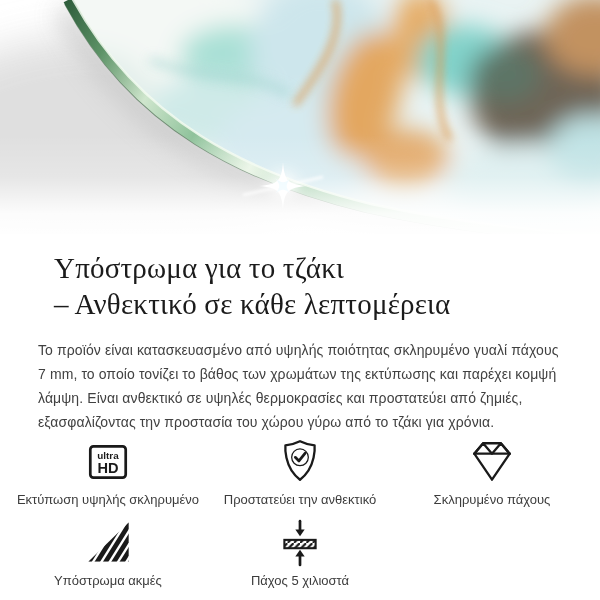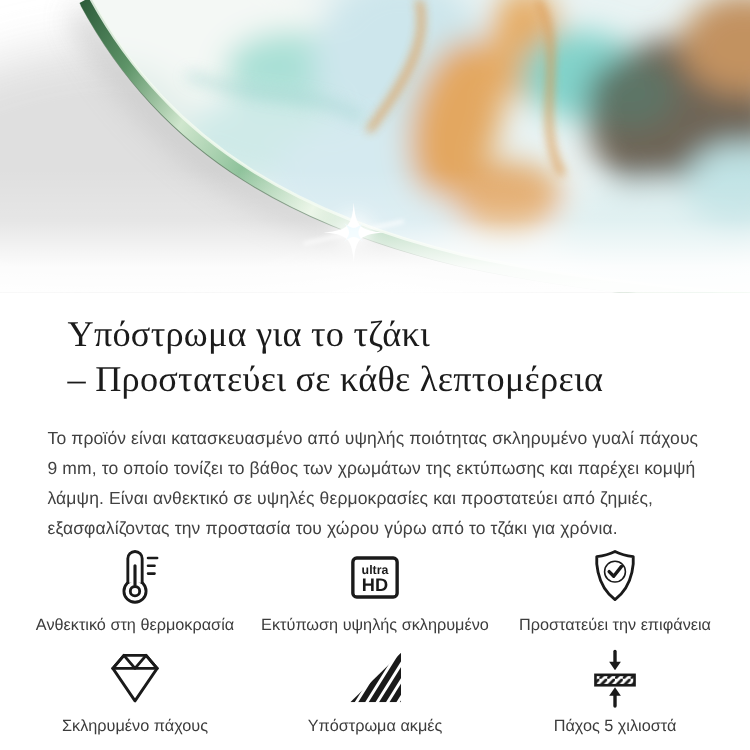--- a/index.html
+++ b/index.html
@@ -114,60 +114,48 @@
       <path d="M0,-11 C0.8,-2.5 2.5,-0.8 11,0 C2.5,0.8 0.8,2.5 0,11 C-0.8,2.5 -2.5,0.8 -11,0 C-2.5,-0.8 -0.8,-2.5 0,-11" transform="rotate(45)" fill="#eafaff" opacity="0.95"></path>
     </g>
 
     <rect x="0" y="0" width="600" height="240" fill="url(#fadeGrad)"></rect>
   </svg>
 </div>
 
 <div class="content">
   <h1>
     <span>Υπόστρωμα για το τζάκι</span>
-    <span>– Προστατεύει σε κάθε λεπτομέρεια</span>
+    <span>– Ανθεκτικό σε κάθε λεπτομέρεια</span>
   </h1>
-  <p class="desc">Το προϊόν είναι κατασκευασμένο από υψηλής ποιότητας σκληρυμένο γυαλί πάχους 9 mm, το οποίο τονίζει το βάθος των χρωμάτων της εκτύπωσης και παρέχει κομψή λάμψη. Είναι ανθεκτικό σε υψηλές θερμοκρασίες και προστατεύει από ζημιές, εξασφαλίζοντας την προστασία του χώρου γύρω από το τζάκι για χρόνια.</p>
+  <p class="desc">Το προϊόν είναι κατασκευασμένο από υψηλής ποιότητας σκληρυμένο γυαλί πάχους 7 mm, το οποίο τονίζει το βάθος των χρωμάτων της εκτύπωσης και παρέχει κομψή λάμψη. Είναι ανθεκτικό σε υψηλές θερμοκρασίες και προστατεύει από ζημιές, εξασφαλίζοντας την προστασία του χώρου γύρω από το τζάκι για χρόνια.</p>
 </div>
 
 <div class="features">
 
-  <div class="feature">
-    <div class="icon-box">
-      <svg width="50" height="50" viewBox="0 0 48 48" fill="none" stroke="#1a1a1a" stroke-width="2.2" stroke-linecap="round" stroke-linejoin="round">
-        <circle cx="24" cy="34.5" r="8.5" fill="#ffffff"></circle>
-        <path d="M18.5,28 L18.5,9.5 A5.5,5.5 0 0 1 29.5,9.5 L29.5,28" fill="#ffffff"></path>
-        <circle cx="24" cy="34.5" r="3.6"></circle>
-        <path d="M24,29.5 L24,15" stroke-width="2.4"></path>
-        <path d="M34,9 h7 M34,15 h5 M34,21 h5" stroke-width="2"></path>
-      </svg>
-    </div>
-    <div class="feature-label">Ανθεκτικό στη θερμοκρασία</div>
-  </div>
 
   <div class="feature">
     <div class="icon-box">
       <svg width="50" height="50" viewBox="0 0 48 48" fill="none">
         <rect x="7" y="9" width="34" height="30" rx="3" stroke="#1a1a1a" stroke-width="2.6"></rect>
         <text x="24" y="21.5" text-anchor="middle" font-family="Liberation Sans, sans-serif" font-size="9.5" font-weight="700" fill="#1a1a1a">ultra</text>
         <text x="24" y="34.5" text-anchor="middle" font-family="Liberation Sans, sans-serif" font-size="14" font-weight="700" fill="#1a1a1a">HD</text>
       </svg>
     </div>
     <div class="feature-label">Εκτύπωση υψηλής σκληρυμένο</div>
   </div>
 
   <div class="feature">
     <div class="icon-box">
       <svg width="50" height="50" viewBox="0 0 48 48" fill="none" stroke="#1a1a1a" stroke-width="2.2" stroke-linecap="round" stroke-linejoin="round">
         <path d="M24,4 C29,6.5 34,7.5 38,8 C38,8 40,29 24,41 C8,29 10,8 10,8 C14,7.5 19,6.5 24,4 Z"></path>
         <circle cx="24" cy="19.5" r="8" stroke-width="1.2"></circle>
         <path d="M19.5,19.5 L23,23 L29,15.5" stroke-width="2.6"></path>
       </svg>
     </div>
-    <div class="feature-label">Προστατεύει την επιφάνεια</div>
+    <div class="feature-label">Προστατεύει την ανθεκτικό</div>
   </div>
 
   <div class="feature">
     <div class="icon-box">
       <svg width="50" height="50" viewBox="0 0 48 48" fill="none" stroke="#1a1a1a" stroke-width="2.2" stroke-linecap="round" stroke-linejoin="round">
         <path d="M7,16 L15.5,6 L32.5,6 L41,16 L24,41 Z"></path>
         <path d="M7,16 L41,16"></path>
         <path d="M7,16 L15.5,6 L24,16 L32.5,6 L41,16"></path>
       </svg>
     </div>

